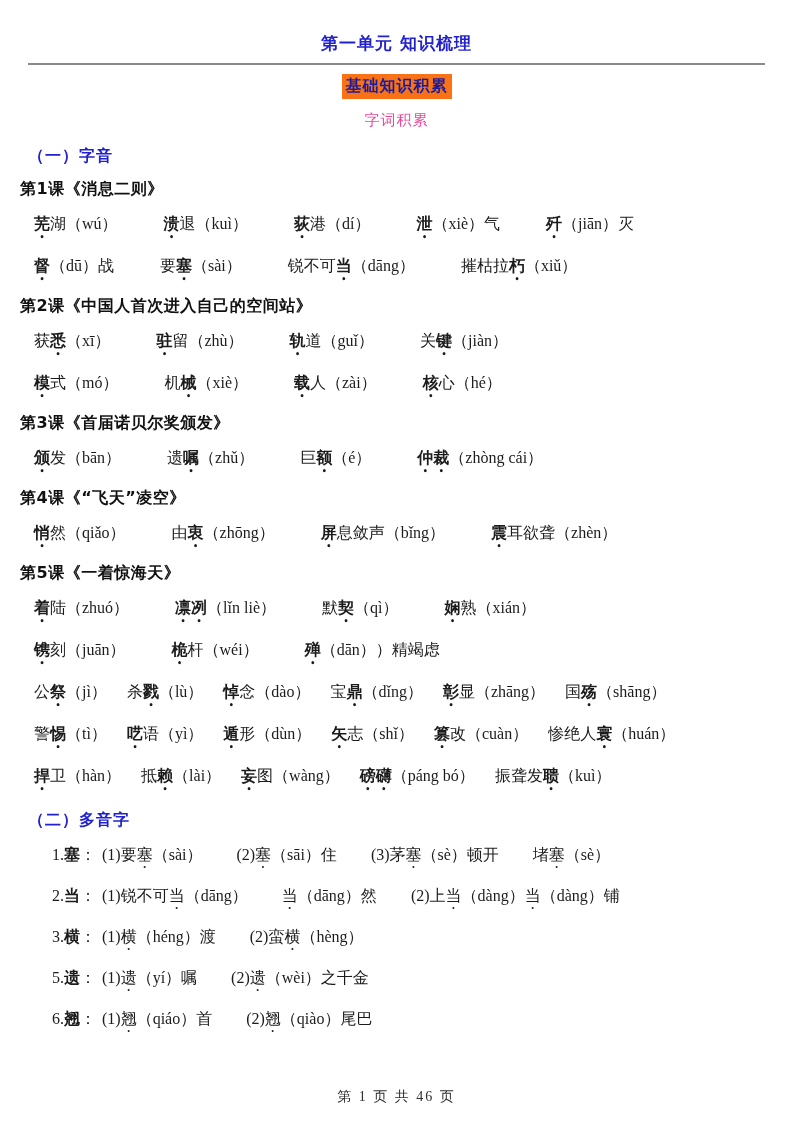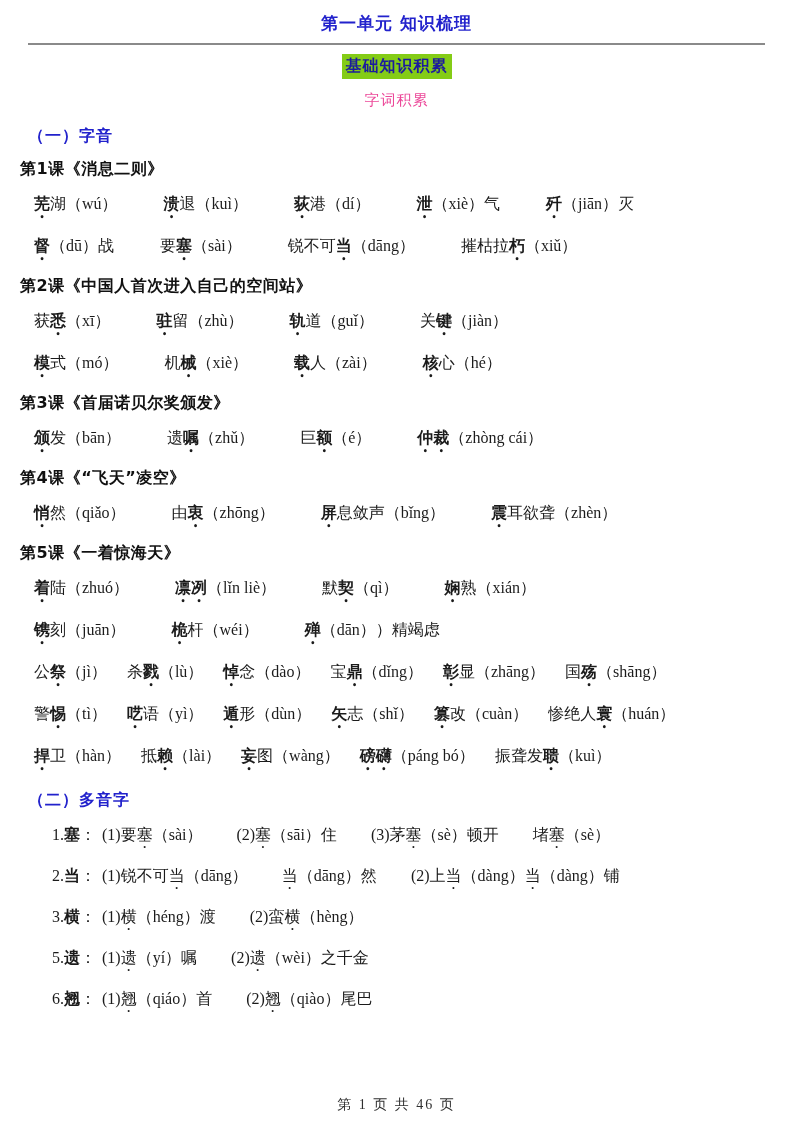--- a/index.html
+++ b/index.html
@@ -3,32 +3,32 @@
 <meta charset="utf-8">
 <style>
   html,body{margin:0;padding:0;background:#ffffff;}
   body{
     width:793px;height:1122px;
     font-family:"Liberation Serif","DejaVu Serif",serif;
     color:#1b1b1b;
   }
   .page{position:relative;width:793px;height:1122px;overflow:hidden;background:#ffffff;}
 
-  .header{ text-align:center; padding-top:12px; }
+  .header{ text-align:center; padding-top:32px; }
   .header-title{
     display:inline-block;
     color:#2222cc;
     font-family:"DejaVu Sans","Liberation Sans",sans-serif;
     font-weight:bold; font-size:17px; letter-spacing:1px;
   }
   .divider{ border:0; border-top:2px solid #8a8a8a; margin:8px 28px 0 28px; }
 
   .badge-wrap{ text-align:center; margin-top:9px; }
   .badge{
-    display:inline-block; background:#84cc16; color:#1b1b9e;
+    display:inline-block; background:#f97316; color:#1b1b9e;
     font-family:"DejaVu Sans","Liberation Sans",sans-serif;
     font-weight:bold; font-size:16px; padding:2px 4px; letter-spacing:1px;
   }
   .subtitle{ text-align:center; font-size:15px; margin-top:12px; color:#ec4899; letter-spacing:1px; }
 
   .sec-heading{
     color:#2222cc; font-family:Liberation Mono, monospace;
     font-weight:bold; font-size:16px; margin:16px 0 0 28px; letter-spacing:1px;
   }
   .lesson-title{
@@ -47,21 +47,21 @@
     text-emphasis:filled dot #1b1b1b;
     text-emphasis-position:under left;
   }
 
   .entries{ margin-left:52px; }
   .entry{ margin-top:12px; font-size:16px; white-space:nowrap; line-height:1.45; }
   .elabel{ display:inline-block; margin-right:6px; }
   .usage{ display:inline-block; margin-right:34px; }
 
   .footer{
-    position:absolute; left:0; bottom:8px; width:100%;
+    position:absolute; left:0; bottom:16px; width:100%;
     text-align:center; font-size:14px; color:#2e2e2e; letter-spacing:2px;
   }
 </style>
 </head>
 <body>
 
 <div class="page">
 
   <div class="header">
     <span class="header-title">第一单元 知识梳理</span>

